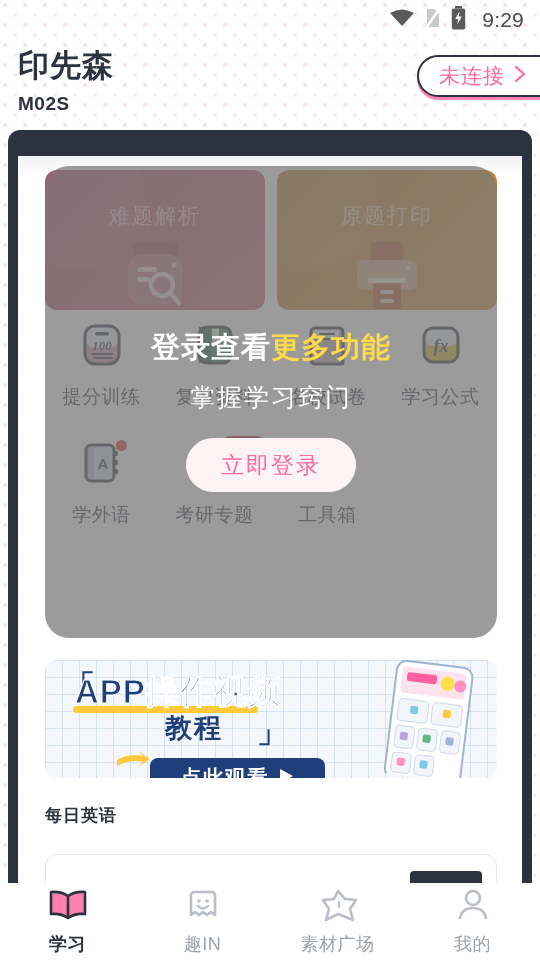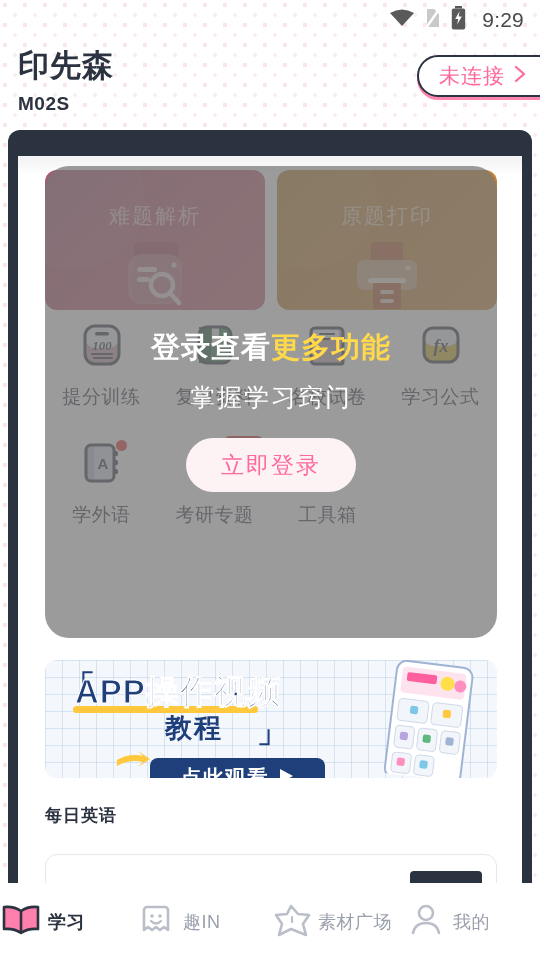--- a/index.html
+++ b/index.html
@@ -217,21 +217,21 @@
     background:#2b3240; border-radius:4px;
   }
 
   
   #bottom-nav{
     position:absolute; left:0; bottom:0; width:540px; height:77px;
     background:#ffffff; z-index:40;
     display:flex; align-items:center;
   }
   .nav-item{
-    flex:1; display:flex; flex-direction:row; align-items:center; gap:6px;
+    flex:1; display:flex; flex-direction:column; align-items:center; gap:6px;
   }
   .nav-item .nv-label{ font-size:18px; letter-spacing:.5px; }
   .nav-item.active .nv-label{ color:#2b3240; font-weight:bold; }
   .nav-item .nv-label{ color:#9aa0ad; }
 </style>
 </head>
 <body>
 
 <div id="wallpaper"></div>
 

